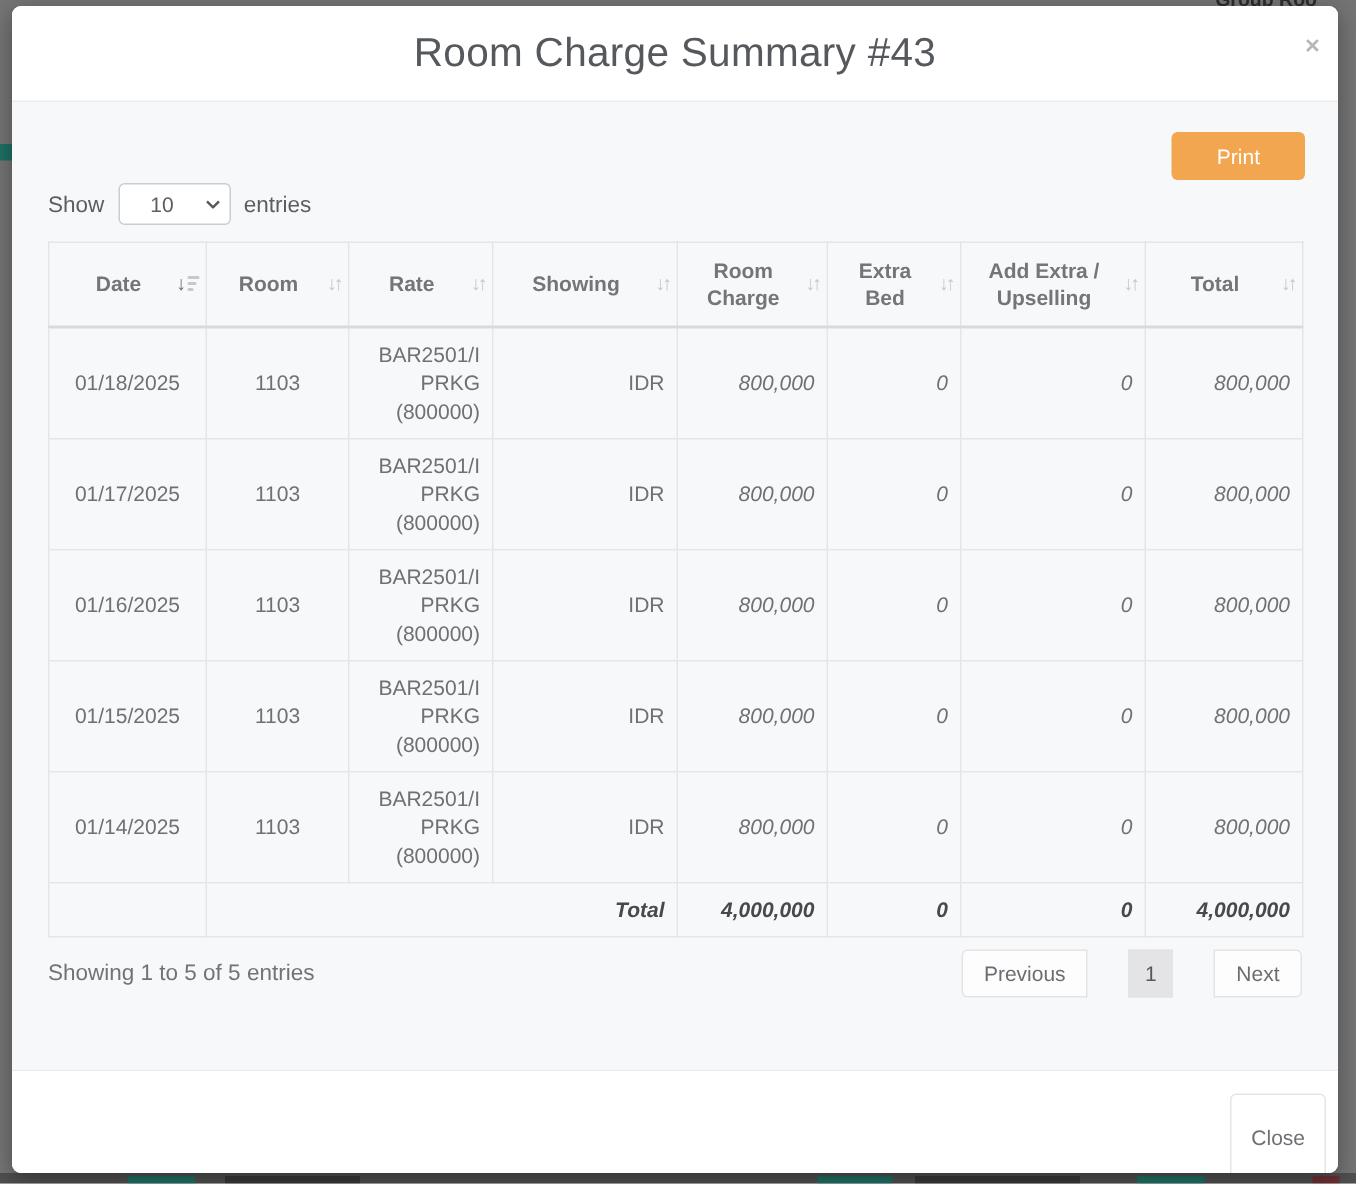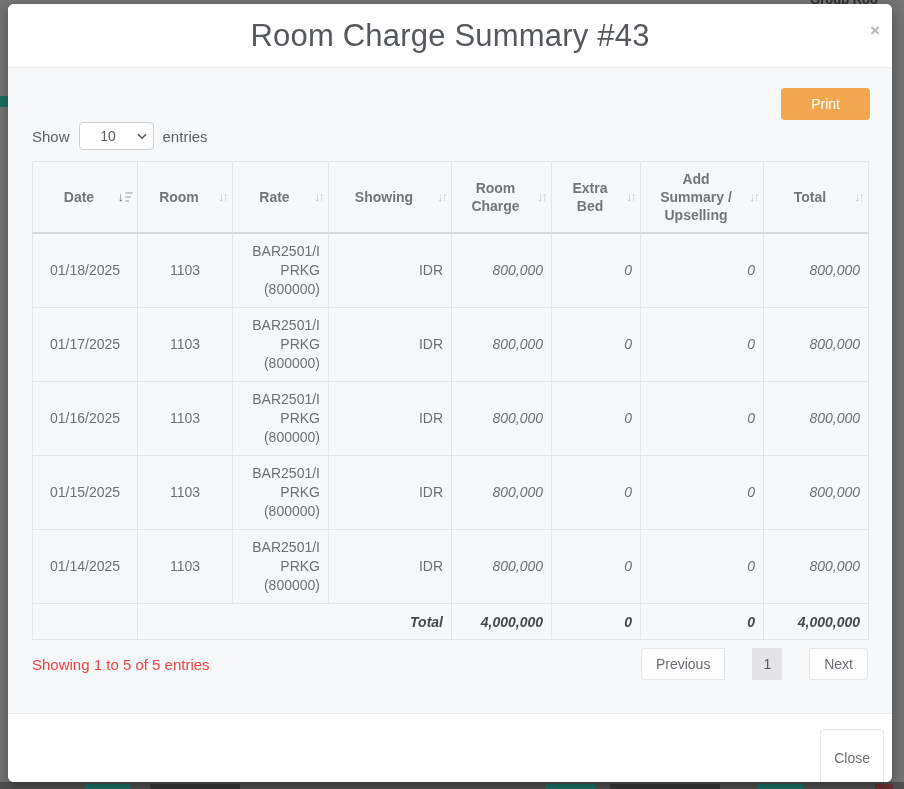--- a/index.html
+++ b/index.html
@@ -15,21 +15,21 @@
   .frag.dark { background:#383838; }
   .frag.red  { background:#6e2f33; }
   .left-frag { position:absolute; left:0; top:96px; width:8px; height:11px; background:#1d6f63; }
 
   
   .modal { position:absolute; left:8px; top:4px; width:884px; height:778px;
            background:#fff; border-radius:6px; box-shadow:0 4px 14px rgba(0,0,0,.35);
            display:flex; flex-direction:column; overflow:hidden; }
   .modal-header { position:relative; height:64px; flex:0 0 64px; background:#fff;
                   border-bottom:1px solid #ececef; display:flex; align-items:center; justify-content:center; }
-  .modal-title { font-size:31px; font-weight:500; color:#55585c; letter-spacing:.2px; }
+  .modal-title { font-size:27px; font-weight:500; color:#55585c; letter-spacing:.2px; }
   .close-x { position:absolute; top:18px; right:12px; border:none; background:none; cursor:pointer;
              color:#b4b8bb; font-size:17px; font-weight:bold; line-height:1; }
 
   .modal-body { position:relative; flex:1 1 auto; background:#f7f8f9; padding:20px 24px; }
 
   .print-btn { position:absolute; top:20px; right:22px; background:#F2A64F; color:#fff; border:none;
                border-radius:4px; font-size:14px; padding:8px 30px; cursor:pointer; font-family:inherit; }
 
   .length-row { margin-top:34px; display:flex; align-items:center; gap:9px; font-size:15px; color:#5b5e61; }
   .select-wrap { position:relative; display:inline-block; }
@@ -51,21 +51,21 @@
   .sort-icon { position:absolute; right:5px; top:50%; transform:translateY(-50%);
                font-size:13px; color:#c6c8ca; letter-spacing:-2px; font-weight:bold; }
   .sort-active { position:absolute; right:4px; top:50%; transform:translateY(-50%);
                  display:flex; align-items:center; gap:1px; }
   .sort-active .arr { color:#6b6e71; font-size:13px; font-weight:bold; }
   .bars { display:flex; flex-direction:column; gap:2px; }
   .bars i { display:block; height:2px; background:#c6c8ca; border-radius:1px; }
   .bars i:nth-child(1){ width:8px; } .bars i:nth-child(2){ width:6px; } .bars i:nth-child(3){ width:4px; }
 
   .info-row { margin-top:8px; display:flex; align-items:center; justify-content:space-between; }
-  .info-text { font-size:15px; color:#ef4444; }
+  .info-text { font-size:15px; color:#737373; }
   .pagination { display:flex;gap:28px; }
   .pagination a { display:block; padding:7px 14px; font-size:14px; color:#6a6e72; background:#fdfdfe;
                   border:1px solid #e2e4e6; cursor:pointer; margin-left:-1px; text-decoration:none; }
   .pagination a:first-child { border-radius:4px 0 0 4px; margin-left:0; }
   .pagination a:last-child { border-radius:0 4px 4px 0; }
   .pagination a.current { background:#e4e4e6; color:#55585b; padding:7px 10px; }
 
   .modal-footer { flex:0 0 69px; background:#fff; border-top:1px solid #ececef; position:relative; }
   .close-btn { position:absolute; top:15px; right:8px; background:#fff; border:1px solid #e4e6e9;
                border-radius:4px; color:#6d7175; font-size:14px; padding:20px 13px; cursor:pointer;
@@ -151,21 +151,21 @@
           </th>
           <th>
             <span>Room Charge</span>
             <span class="sort-icon">↓↑</span>
           </th>
           <th>
             <span>Extra Bed</span>
             <span class="sort-icon">↓↑</span>
           </th>
           <th>
-            <span>Add Summary / Upselling</span>
+            <span>Add Extra / Upselling</span>
             <span class="sort-icon">↓↑</span>
           </th>
           <th>
             <span>Total</span>
             <span class="sort-icon">↓↑</span>
           </th>
         </tr>
       </thead>
       <tbody>
         <tr>

